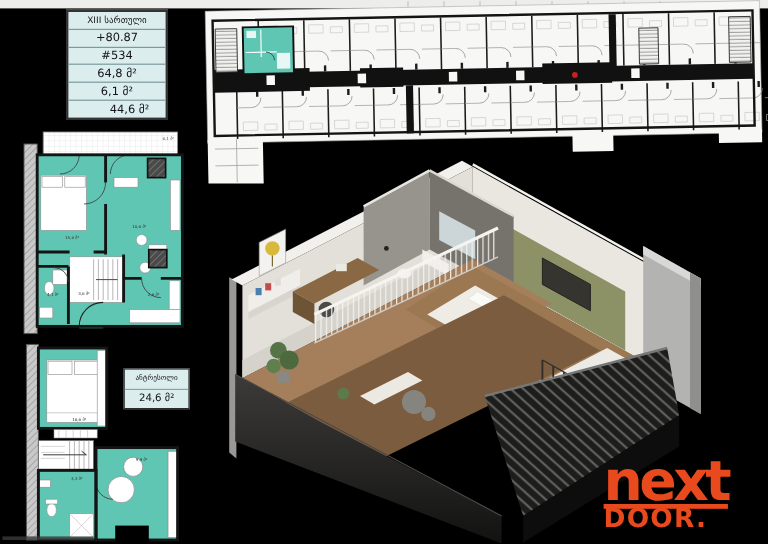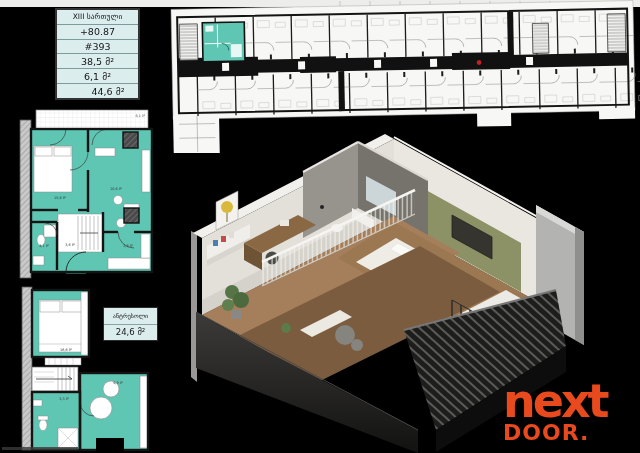--- a/index.html
+++ b/index.html
@@ -20,21 +20,21 @@
 
   
   #mezz-box{left:103px;top:307px;width:55px;height:34px;background:#dcedee;
             border:1.5px solid #2b2b2b;box-sizing:border-box;display:flex;flex-direction:column;}
   #mezz-box .t{flex:1;display:flex;align-items:center;justify-content:center;font-size:6px;color:#14141c;}
   #mezz-box .a{flex:1;display:flex;align-items:center;justify-content:center;font-size:8.5px;color:#14141c;
                border-top:1px solid #8aa5a8;}
 
   
   #logo{left:503px;top:385px;width:135px;color:#e8491d;font-weight:bold;line-height:1;}
-  #logo .l1{font-size:46px;letter-spacing:-3px;line-height:33px;}
+  #logo .l1{font-size:46px;letter-spacing:-3px;line-height:33px;text-decoration:underline;}
   #logo .l2{font-size:22px;letter-spacing:1px;line-height:29px;}
 
   
   #stamp{left:2px;top:447px;width:76px;height:3px;background:#3a3a3a;opacity:.8;}
 
   svg{display:block;}
   text{font-family:"DejaVu Sans",sans-serif;}
 </style>
 </head>
 <body>
@@ -416,22 +416,22 @@
       <ellipse cx="492" cy="345" rx="14" ry="20" fill="#111" stroke="#444" stroke-width="0.8"></ellipse>
       <polygon points="404,330 556,290 566,346 436,430" fill="url(#slats)"></polygon>
       <line x1="404" y1="330" x2="556" y2="290" stroke="#777" stroke-width="2"></line>
       <polygon points="436,430 566,346 566,372 436,452" fill="#0d0d0d"></polygon>
     </g>
   </svg>
 
   <div id="info-table" class="abs">
     <div class="row geo">XIII სართული</div>
     <div class="row">+80.87</div>
-    <div class="row">#393</div>
-    <div class="row">38,5 მ²</div>
+    <div class="row">#534</div>
+    <div class="row">64,8 მ²</div>
     <div class="row">6,1 მ²</div>
     <div class="row">44,6 მ²</div>
   </div>
 
   <div id="mezz-box" class="abs">
     <div class="t">ანტრესოლი</div>
     <div class="a">24,6 მ²</div>
   </div>
 
   <div id="logo" class="abs">

